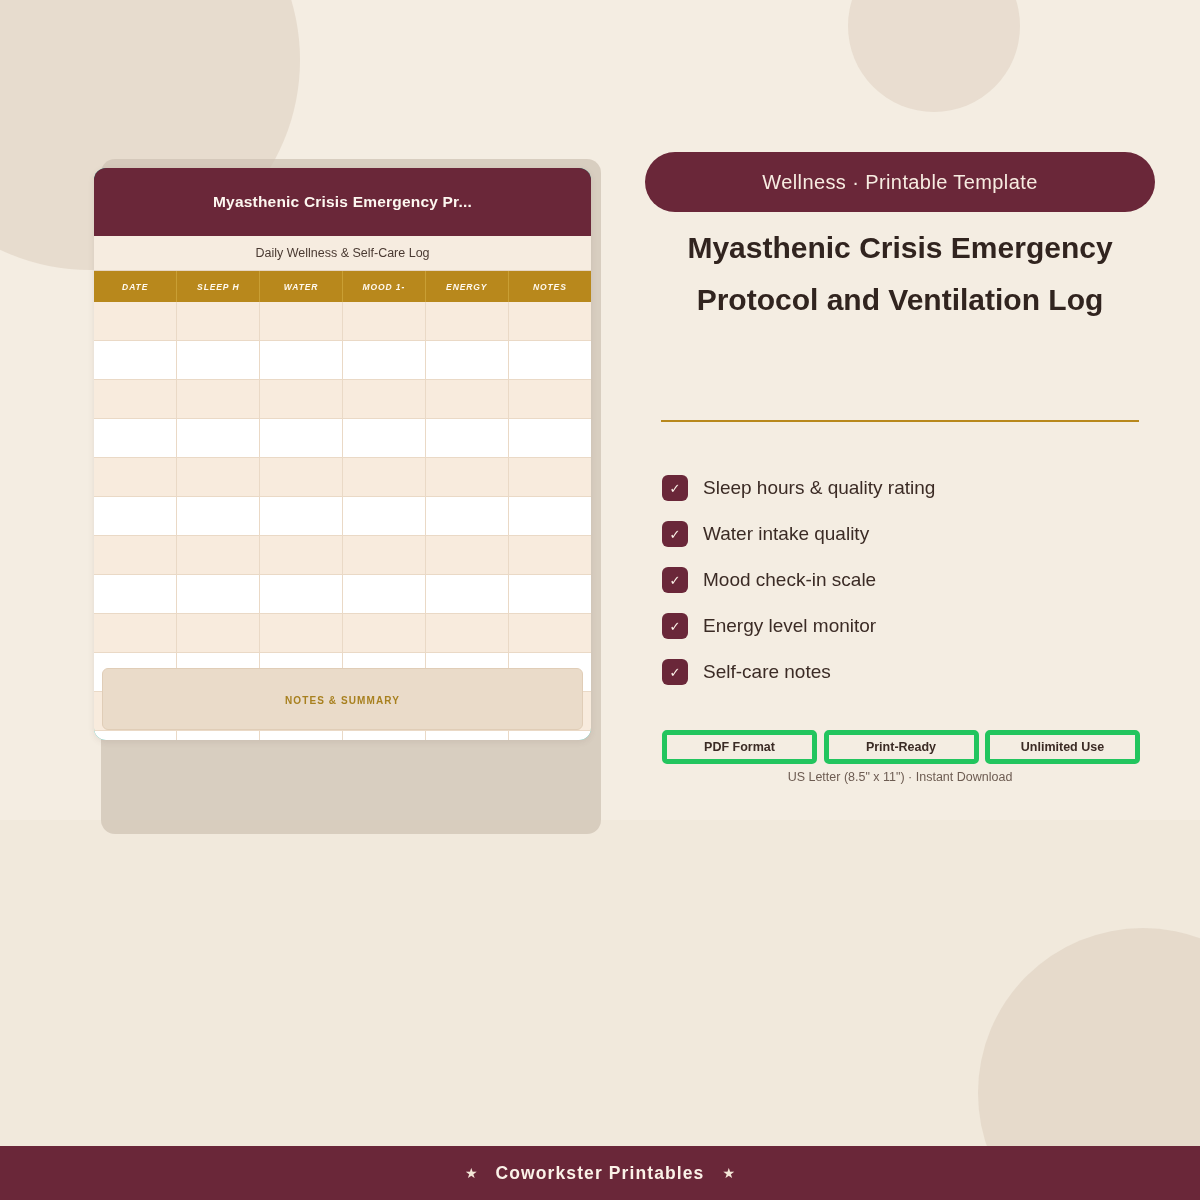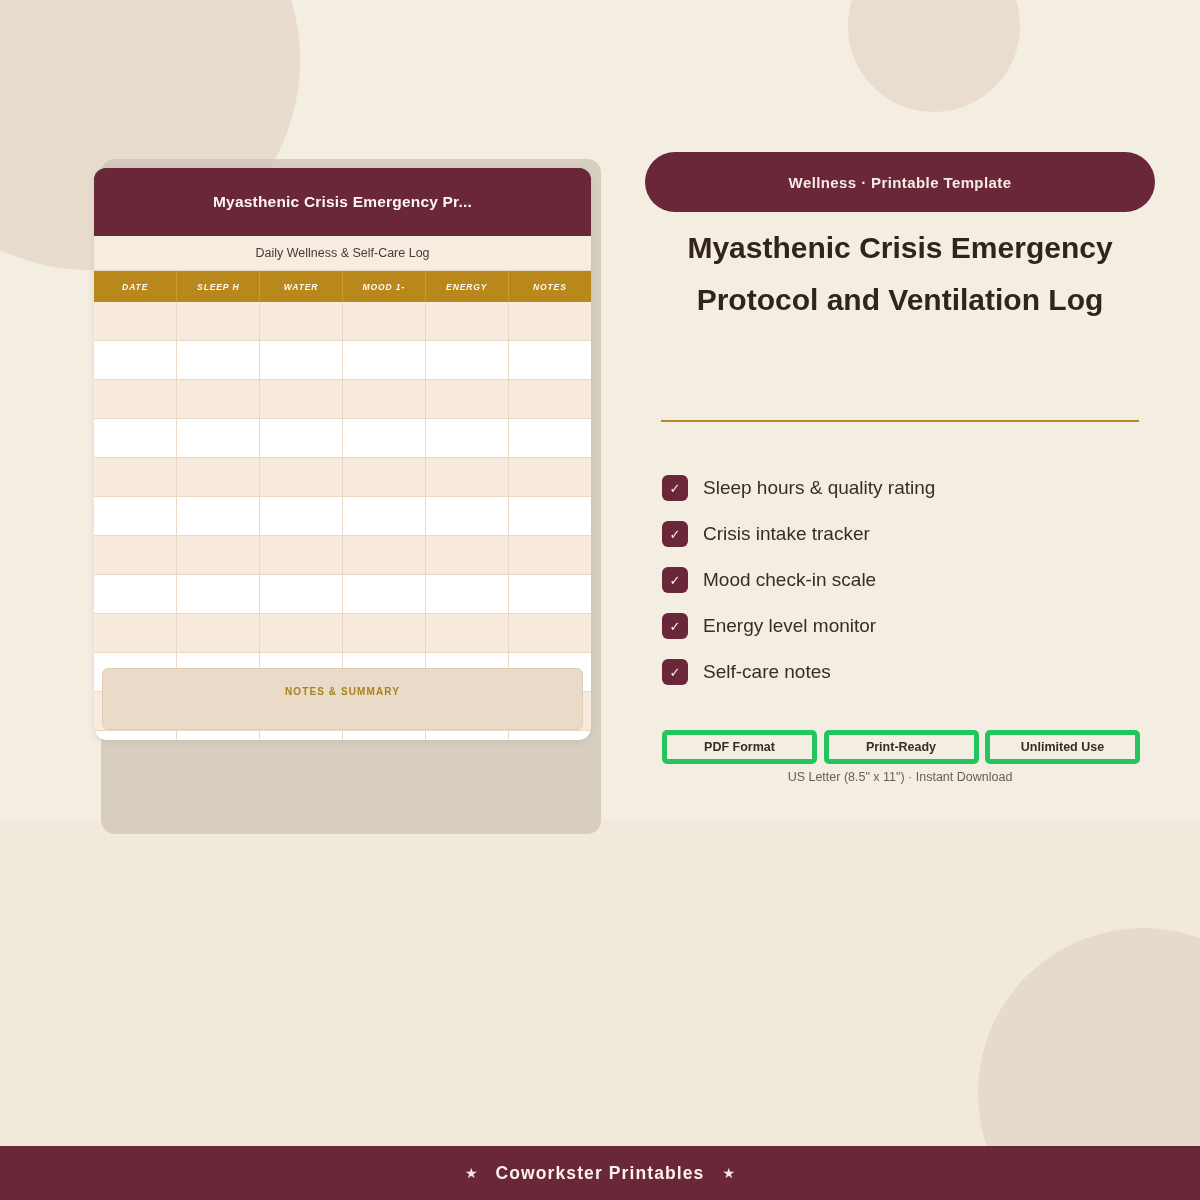--- a/index.html
+++ b/index.html
@@ -139,21 +139,21 @@
     left: 8px;
     right: 8px;
     bottom: 10px;
     height: 62px;
     background: #eadbc9;
     border: 1px solid #e0cdb7;
     border-radius: 6px;
     display: flex;
     align-items: flex-start;
     justify-content: center;
-    padding-top: 17px;
+    padding-top: 26px;
     box-sizing: border-box;
   }
   .notes-label {
     color: #a8801f;
     font-size: 10px;
     font-weight: bold;
     letter-spacing: 1.1px;
   }
 
   
@@ -164,22 +164,22 @@
     width: 510px;
     height: 60px;
     background: #6a2739;
     border-radius: 30px;
     display: flex;
     align-items: center;
     justify-content: center;
   }
   .pill-text {
     color: #f7ece1;
-    font-size: 15px;
-    font-weight: bold;
+    font-size: 20px;
+    font-weight: normal;
     letter-spacing: .4px;
   }
 
   .headline {
     position: absolute;
     left: 645px;
     top: 222px;
     width: 510px;
     text-align: center;
     color: #31241f;
@@ -445,21 +445,21 @@
   <div class="rule"></div>
 
 
   <div class="feature-list" id="feature-list">
       <div class="feature">
         <span class="check">✓</span>
         <span class="feature-label">Sleep hours &amp; quality rating</span>
       </div>
       <div class="feature">
         <span class="check">✓</span>
-        <span class="feature-label">Crisis intake tracker</span>
+        <span class="feature-label">Water intake quality</span>
       </div>
       <div class="feature">
         <span class="check">✓</span>
         <span class="feature-label">Mood check-in scale</span>
       </div>
       <div class="feature">
         <span class="check">✓</span>
         <span class="feature-label">Energy level monitor</span>
       </div>
       <div class="feature">

